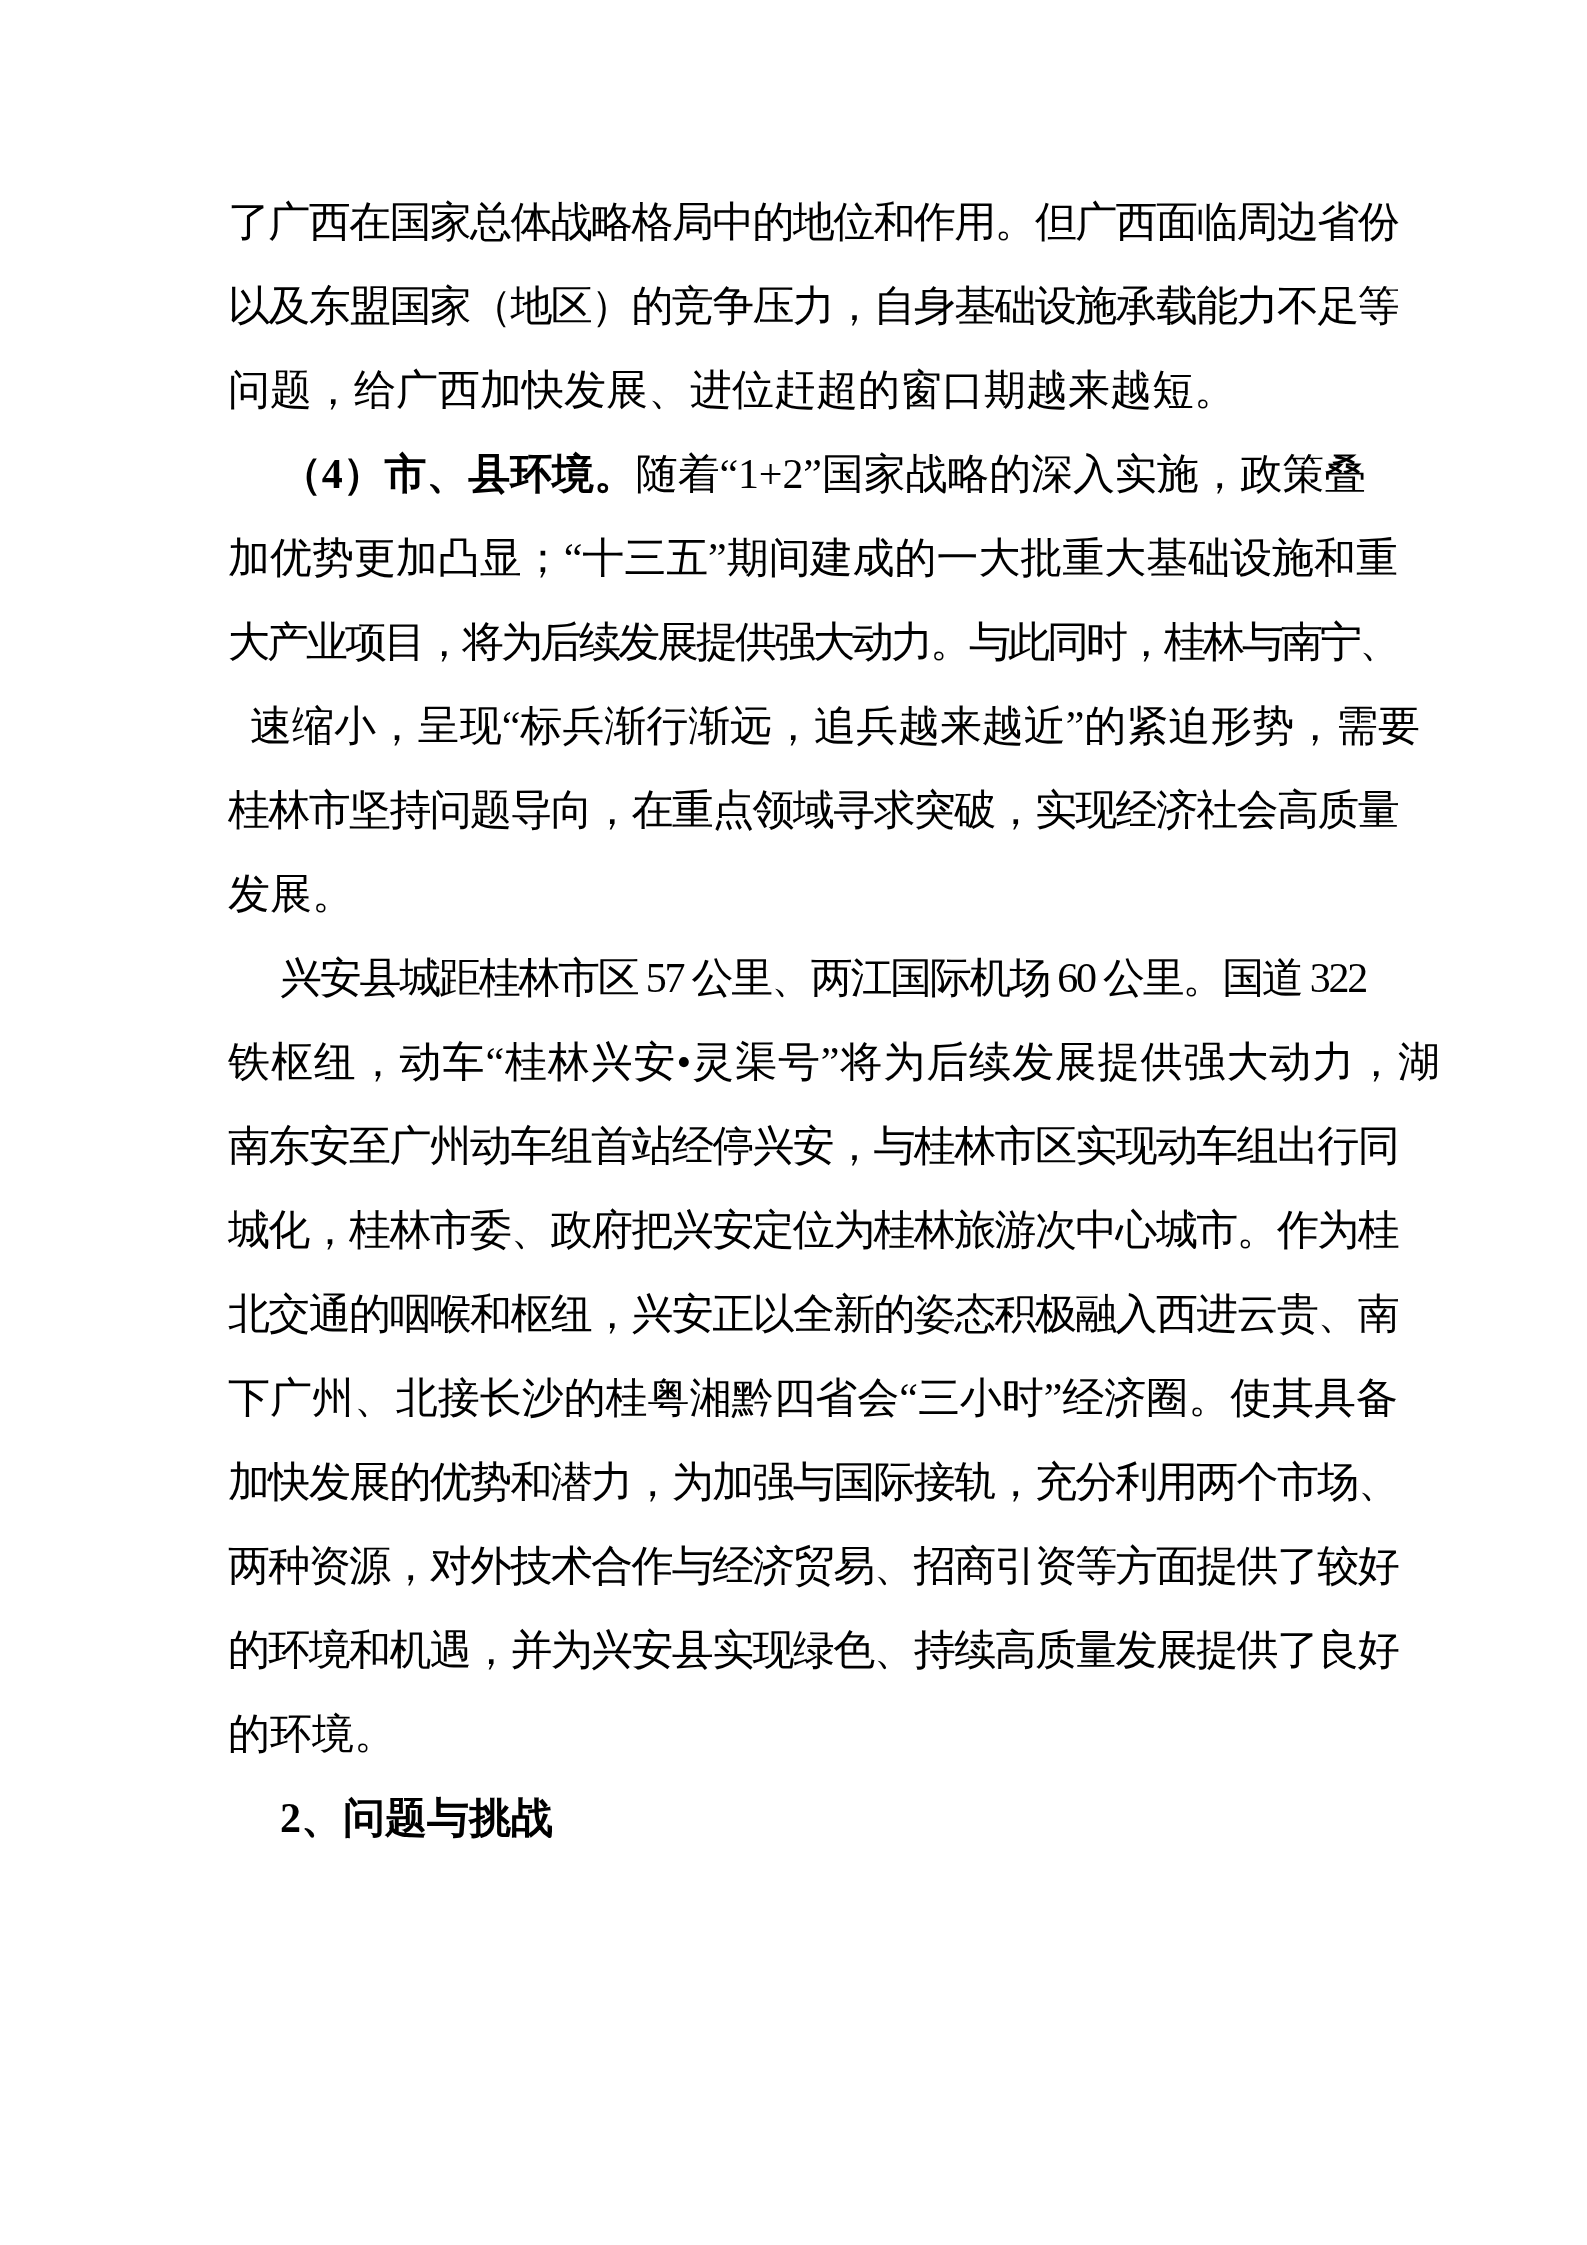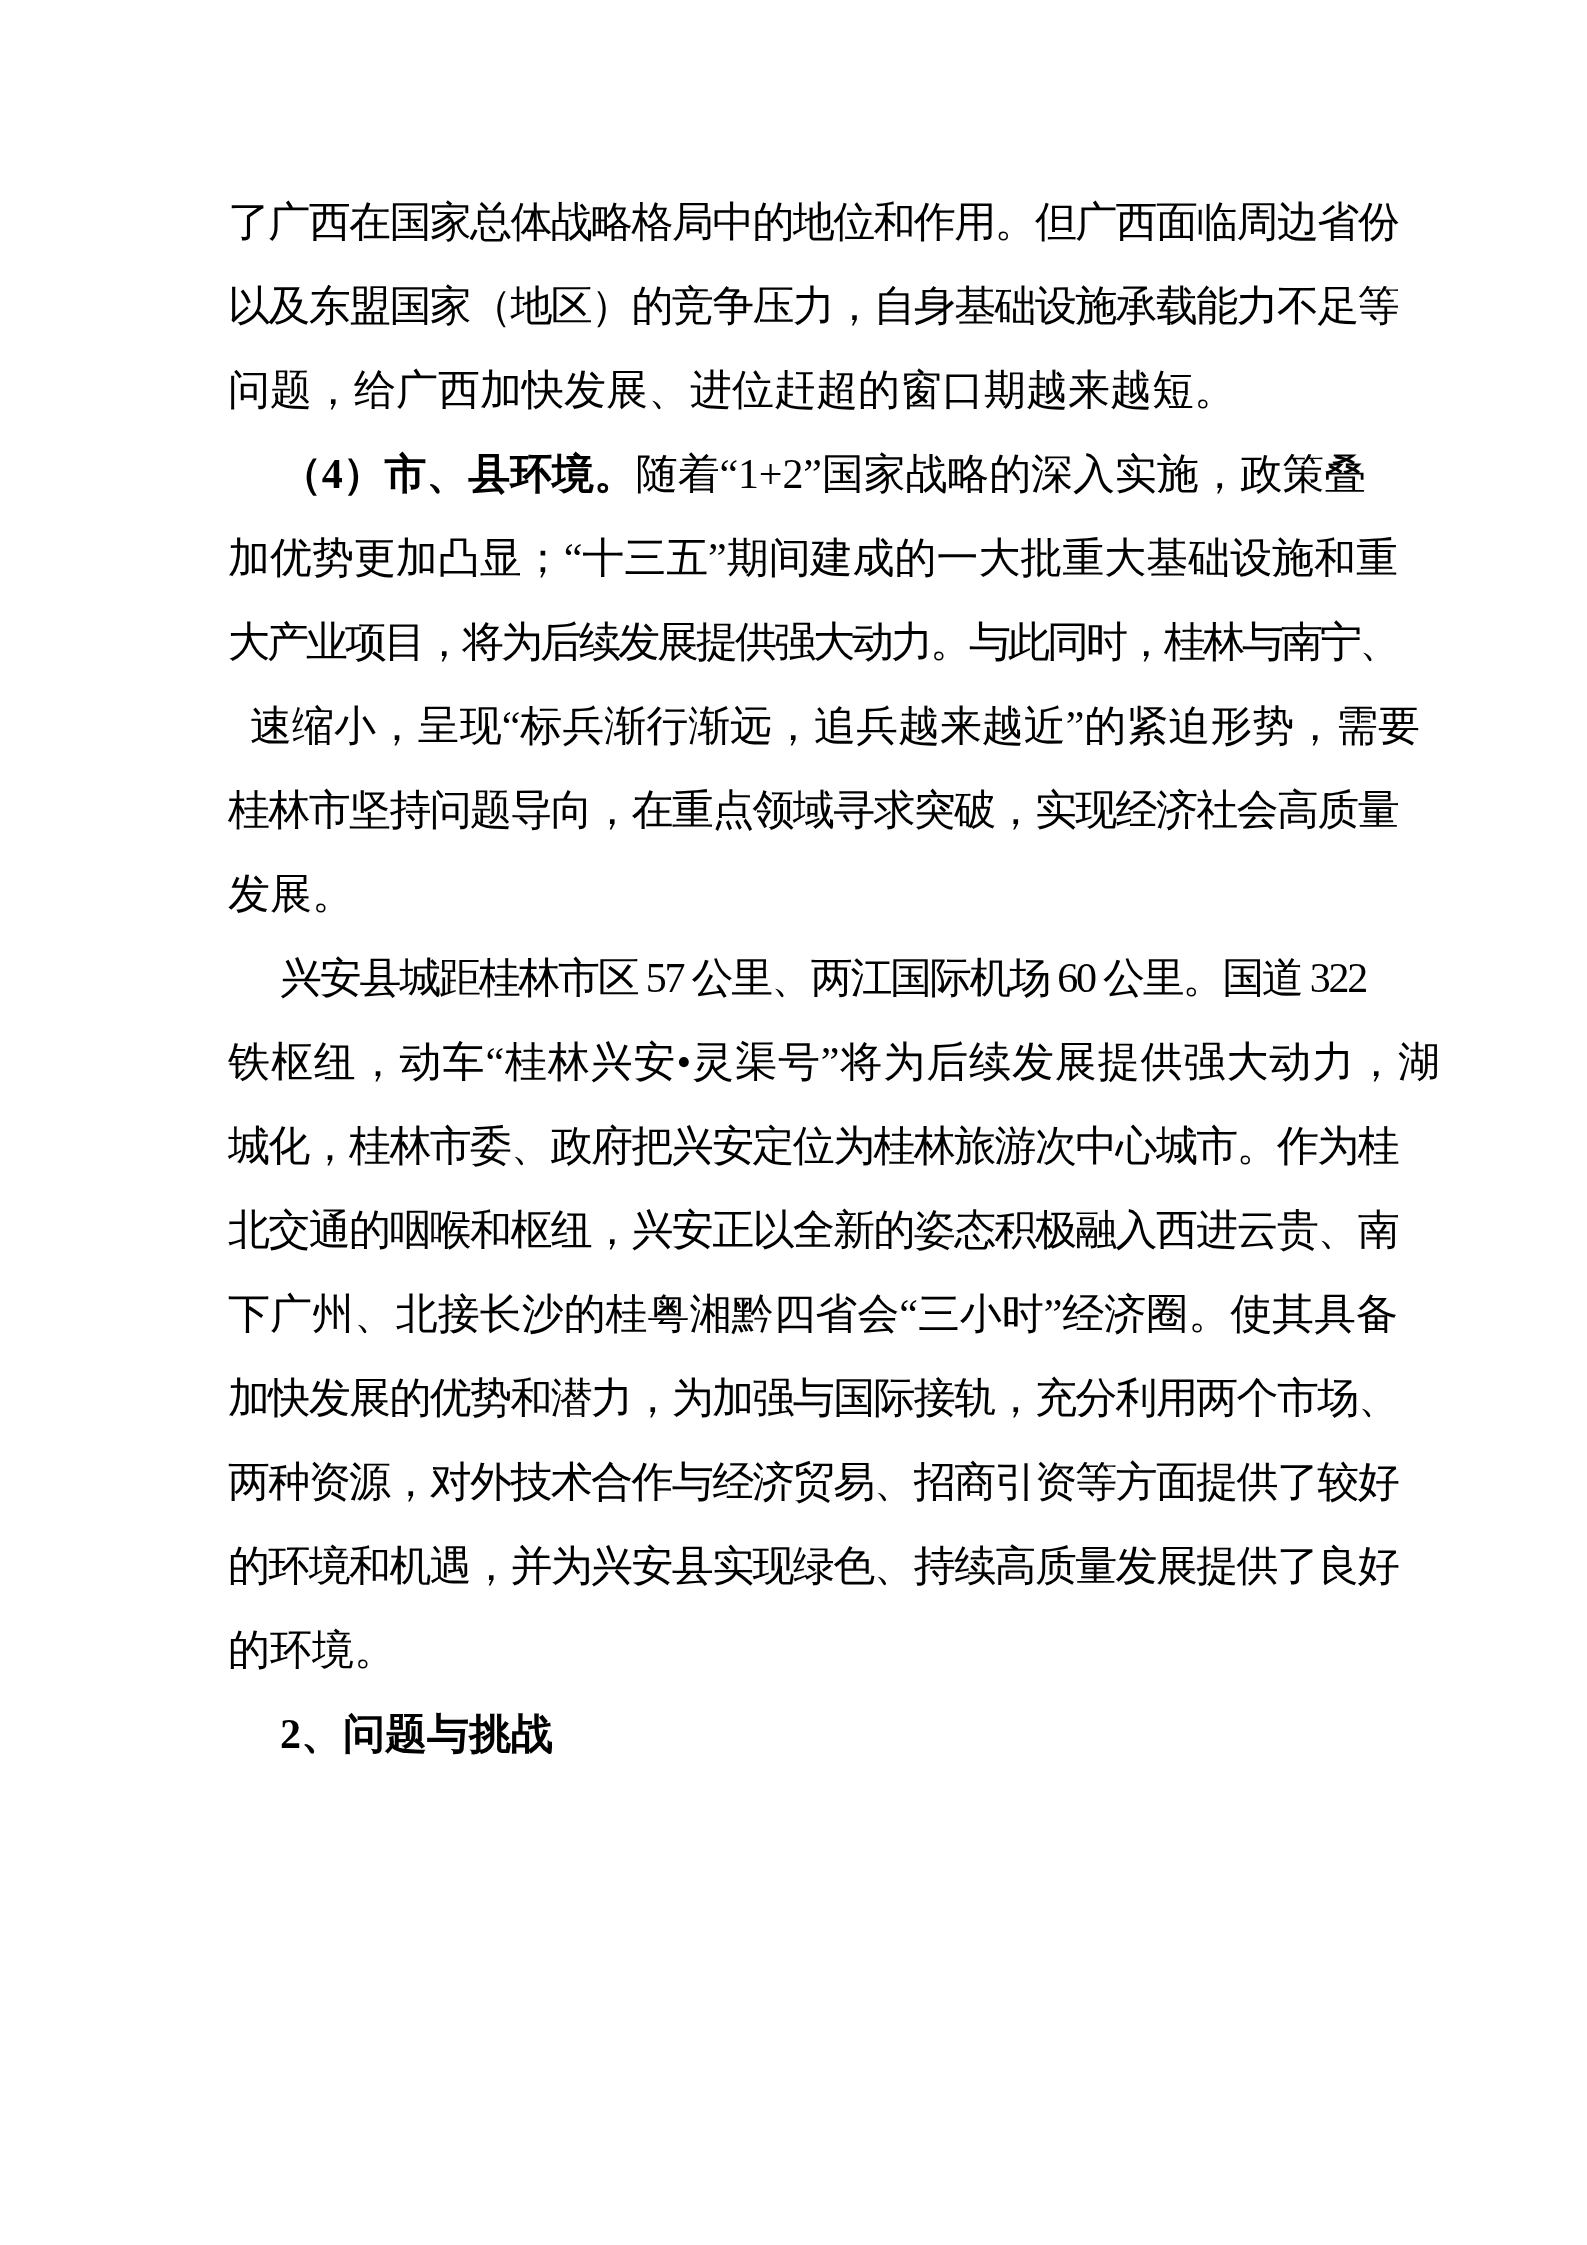--- a/index.html
+++ b/index.html
@@ -63,20 +63,21 @@
         <div class="line"><span class="runs indent" style="letter-spacing: -0.137392px;"><span class="bold">（4）市、县环境。</span><span>随着“1+2”国家战略的深入实施，政策叠</span></span></div>
         <div class="line"><span class="runs" style="letter-spacing: -0.0447198px;"><span>加优势更加凸显；“十三五”期间建成的一大批重大基础设施和重</span></span></div>
         <div class="line"><span class="runs" style="letter-spacing: -3px;"><span>大产业项目，将为后续发展提供强大动力。与此同时，桂林与南宁、</span></span></div>
         <div class="line"><span class="runs" style="letter-spacing: -0.0447198px; margin-left: 22px;"><span>速缩小，呈现“标兵渐行渐远，追兵越来越近”的紧迫形势，需要</span></span></div>
         <div class="line"><span class="runs" style="letter-spacing: -1.65517px;"><span>桂林市坚持问题导向，在重点领域寻求突破，实现经济社会高质量</span></span></div>
         <div class="line"><span class="runs"><span>发展。</span></span></div>
       </div>
       <div class="paragraph">
         <div class="line"><span class="runs indent" style="letter-spacing: -2.27143px;"><span>兴安县城距桂林市区 57 公里、两江国际机场 60 公里。国道 322</span></span></div>
         <div class="line"><span class="runs" style="letter-spacing: 0.896552px;"><span>铁枢纽，动车“桂林兴安•灵渠号”将为后续发展提供强大动力，湖</span></span></div>
+        <div class="line"><span class="runs" style="letter-spacing: -1.65517px;"><span>南东安至广州动车组首站经停兴安，与桂林市区实现动车组出行同</span></span></div>
         <div class="line"><span class="runs" style="letter-spacing: -1.65517px;"><span>城化，桂林市委、政府把兴安定位为桂林旅游次中心城市。作为桂</span></span></div>
         <div class="line"><span class="runs" style="letter-spacing: -1.65517px;"><span>北交通的咽喉和枢纽，兴安正以全新的姿态积极融入西进云贵、南</span></span></div>
         <div class="line"><span class="runs" style="letter-spacing: -0.0447198px; text-align: center;"><span>下广州、北接长沙的桂粤湘黔四省会“三小时”经济圈。使其具备</span></span></div>
         <div class="line"><span class="runs" style="letter-spacing: -1.65517px;"><span>加快发展的优势和潜力，为加强与国际接轨，充分利用两个市场、</span></span></div>
         <div class="line"><span class="runs" style="letter-spacing: -1.65517px;"><span>两种资源，对外技术合作与经济贸易、招商引资等方面提供了较好</span></span></div>
         <div class="line"><span class="runs" style="letter-spacing: -1.65517px;"><span>的环境和机遇，并为兴安县实现绿色、持续高质量发展提供了良好</span></span></div>
         <div class="line"><span class="runs"><span>的环境。</span></span></div>
       </div>
       <div class="paragraph heading">
         <div class="line"><span class="runs indent"><span class="bold">2、问题与挑战</span></span></div>

